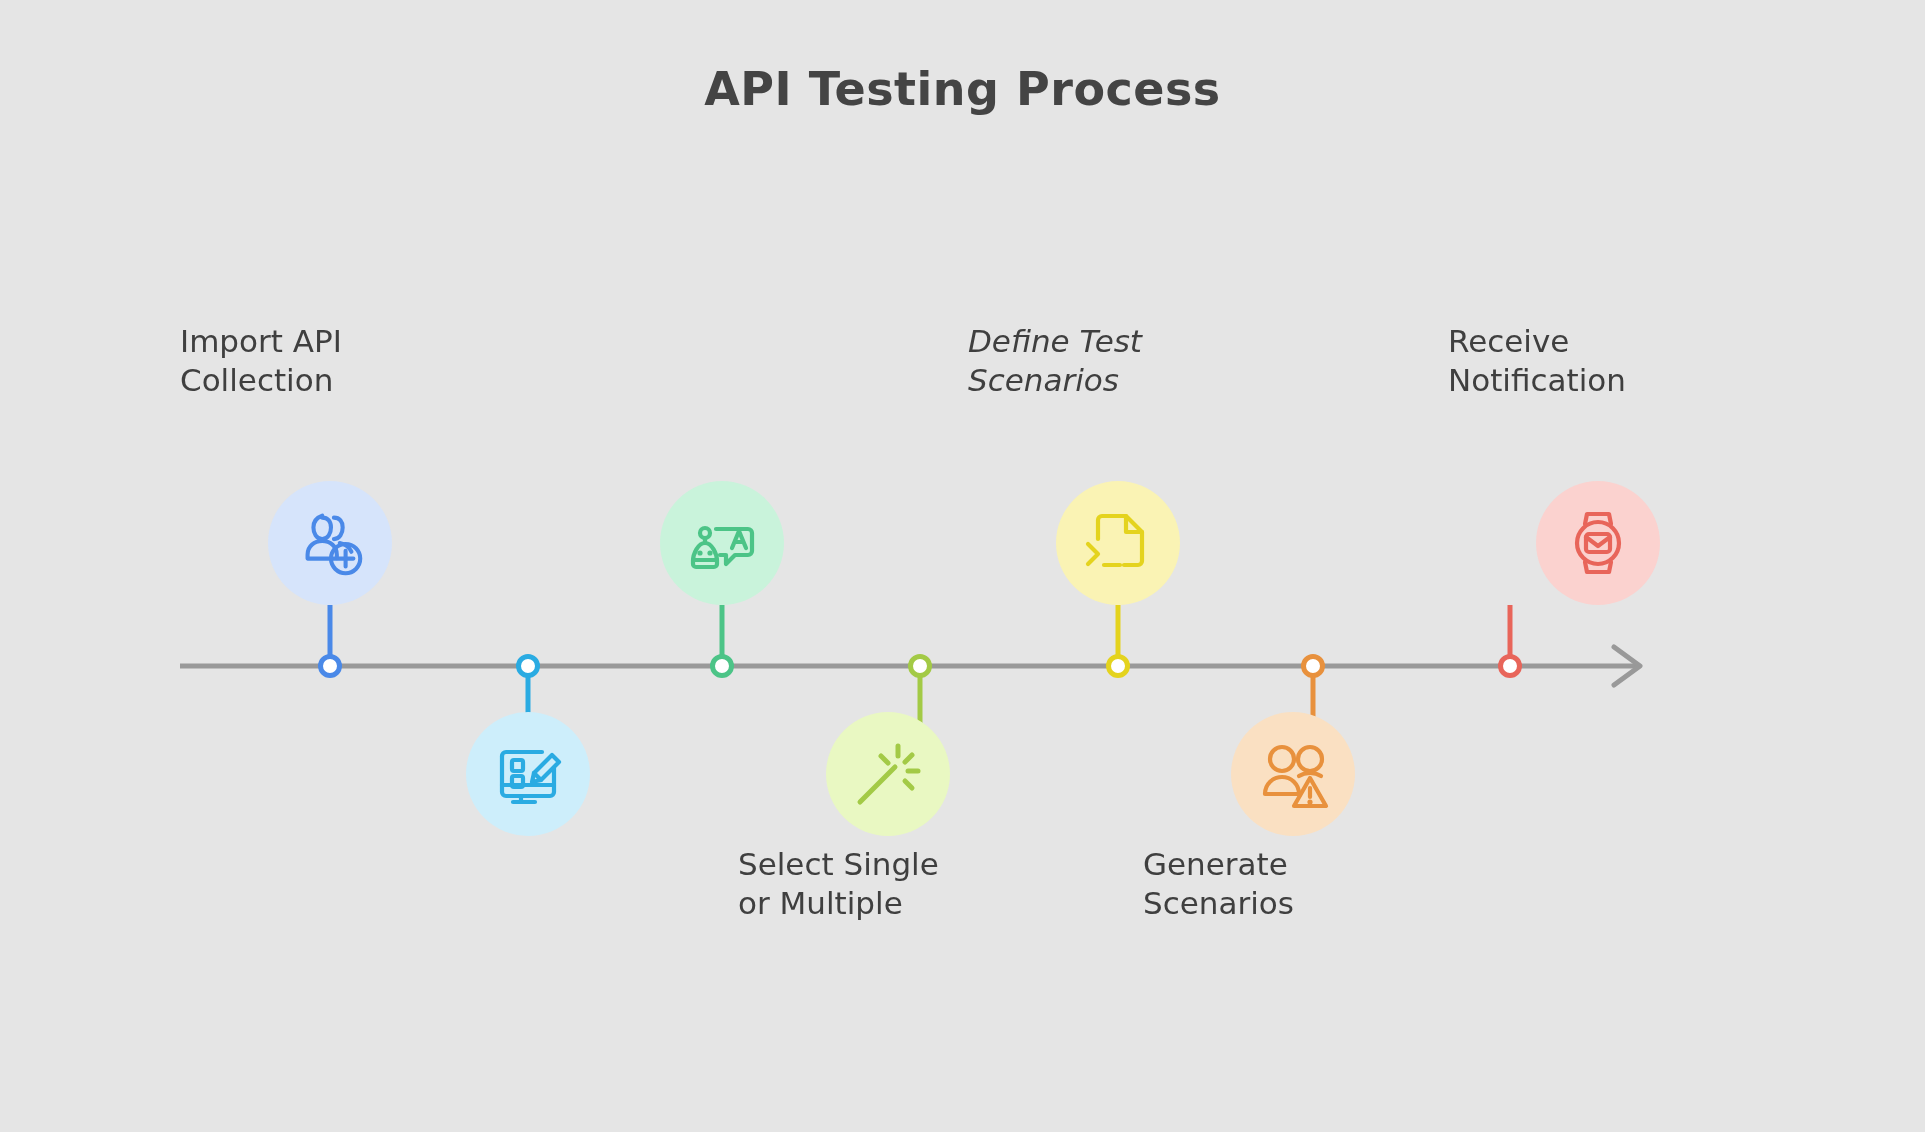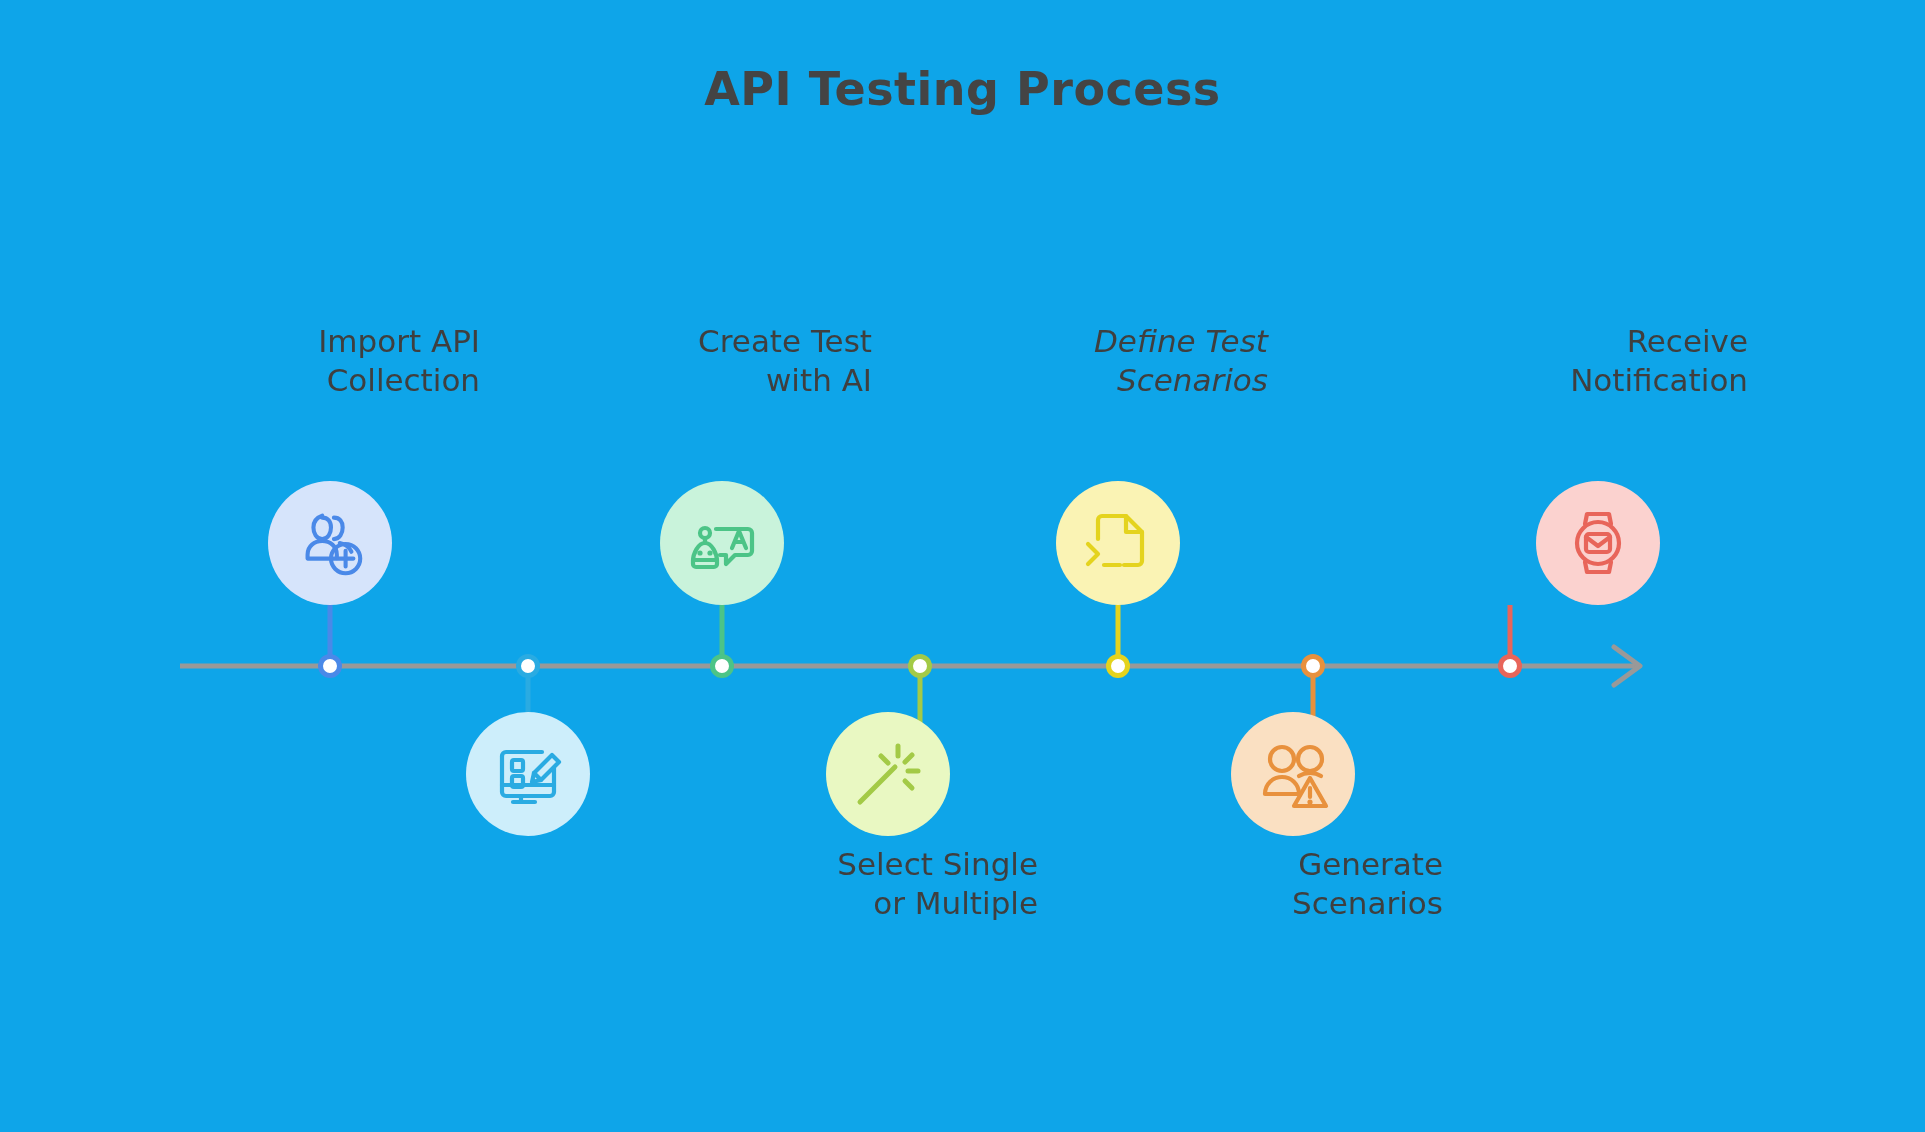--- a/index.html
+++ b/index.html
@@ -13,21 +13,21 @@
     height: 1132px;
     font-family: "DejaVu Sans", sans-serif;
     overflow: hidden;
     position: relative;
   }
 
   #canvas {
     position: relative;
     width: 1925px;
     height: 1132px;
-    background: #0ea5e9;
+    background: #e5e5e5;
   }
 
   
   .title {
     position: absolute;
     left: 0;
     top: 62px;
     width: 1925px;
     text-align: center;
     font-family: "DejaVu Sans", sans-serif;
@@ -67,21 +67,21 @@
     align-items: center;
     justify-content: center;
   }
   .bubble svg { display: block; }
 
   .label {
     position: absolute;
     left: 50%;
     width: 300px;
     margin-left: -150px;
-    text-align: right;
+    text-align: left;
     font-family: "DejaVu Sans", sans-serif;
     font-size: 31px;
     line-height: 1.25;
     color: #3f3f3f;
     white-space: pre-line;
   }
 
   
   .node.up .bubble { top: 481px; }
   .node.up .label  { top: 361px; transform: translateY(-50%); }
@@ -151,22 +151,20 @@
         <path stroke="#4cc487" fill="none" stroke-width="4.2" stroke-linecap="round" stroke-linejoin="round" d="M34 26h32a4 4 0 0 1 4 4v18a4 4 0 0 1-4 4h-13l-9 9v-9h-6"></path>
         <path stroke="#4cc487" fill="none" stroke-width="4.2" stroke-linecap="round" stroke-linejoin="round" d="M50 45l7-17 7 17M52.5 39h9"></path>
         <circle stroke="#4cc487" fill="none" stroke-width="4.2" stroke-linecap="round" stroke-linejoin="round" cx="23" cy="30" r="5"></circle>
         <path stroke="#4cc487" fill="none" stroke-width="4.2" stroke-linecap="round" stroke-linejoin="round" d="M23 35v5"></path>
         <path stroke="#4cc487" fill="none" stroke-width="4.2" stroke-linecap="round" stroke-linejoin="round" d="M11 58c0-7 5-18 12-18s12 11 12 18v3a3 3 0 0 1-3 3H14a3 3 0 0 1-3-3z"></path>
         <path stroke="#4cc487" fill="none" stroke-width="4.2" stroke-linecap="round" stroke-linejoin="round" d="M11 57h24"></path>
         <circle cx="18" cy="50" r="2.6" fill="#4cc487"></circle>
         <circle cx="28" cy="50" r="2.6" fill="#4cc487"></circle>
       </svg>
         </div>
-        <div class="label">Create Test
-with AI</div>
       </div>
       <div class="node down" style="left: 888px;">
         <div class="bubble" style="background: rgb(233, 248, 194);">
           <svg width="80" height="80" viewBox="0 0 80 80">
         <path stroke="#a3ca46" stroke-width="5" stroke-linecap="round" fill="none" d="M12 68L47 33"></path>
         <path stroke="#a3ca46" stroke-width="5" stroke-linecap="round" fill="none" d="M50 12v10"></path>
         <path stroke="#a3ca46" stroke-width="5" stroke-linecap="round" fill="none" d="M64 21l-7 7"></path>
         <path stroke="#a3ca46" stroke-width="5" stroke-linecap="round" fill="none" d="M70 37H60"></path>
         <path stroke="#a3ca46" stroke-width="5" stroke-linecap="round" fill="none" d="M64 54l-7-7"></path>
         <path stroke="#a3ca46" stroke-width="5" stroke-linecap="round" fill="none" d="M33 22l7 7"></path>

